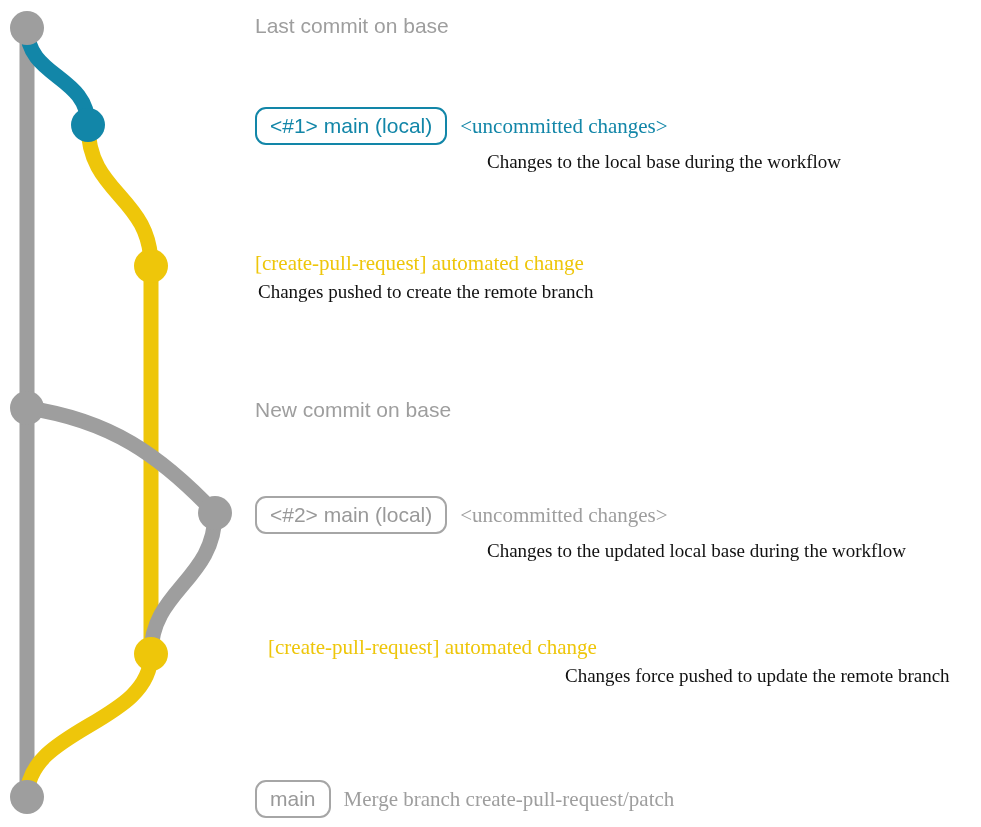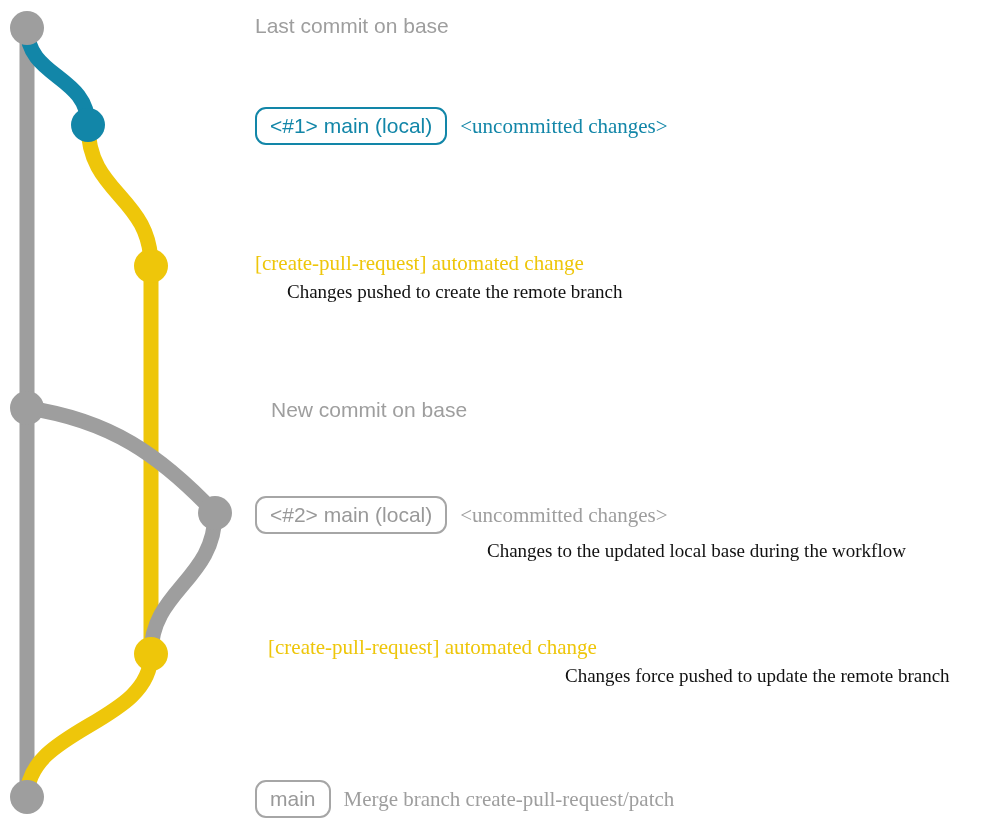--- a/index.html
+++ b/index.html
@@ -114,33 +114,34 @@
   </svg>
 
   <div class="heading" style="left:255px; top:14px;">Last commit on base</div>
 
   <div class="row" style="left:255px; top:107px;">
     <div class="row-inner">
       <div class="line1">
         <span class="pill blue">&lt;#1&gt; main (local)</span>
         <span class="subject blue">&lt;uncommitted changes&gt;</span>
       </div>
+      <div class="body" style="margin-left:232px;">Changes to the local base during the workflow</div>
     </div>
   </div>
 
   <div class="row" style="left:255px; top:252px;">
     <div class="row-inner">
       <div class="line1">
         <span class="subject yellow nopill">[create-pull-request] automated change</span>
       </div>
-      <div class="body" style="margin-left:32px;">Changes pushed to create the remote branch</div>
+      <div class="body" style="margin-left:3px;">Changes pushed to create the remote branch</div>
     </div>
   </div>
 
-  <div class="heading" style="left:271px; top:398px;">New commit on base</div>
+  <div class="heading" style="left:255px; top:398px;">New commit on base</div>
 
   <div class="row" style="left:255px; top:496px;">
     <div class="row-inner">
       <div class="line1">
         <span class="pill gray">&lt;#2&gt; main (local)</span>
         <span class="subject gray">&lt;uncommitted changes&gt;</span>
       </div>
       <div class="body" style="margin-left:232px;">Changes to the updated local base during the workflow</div>
     </div>
   </div>

